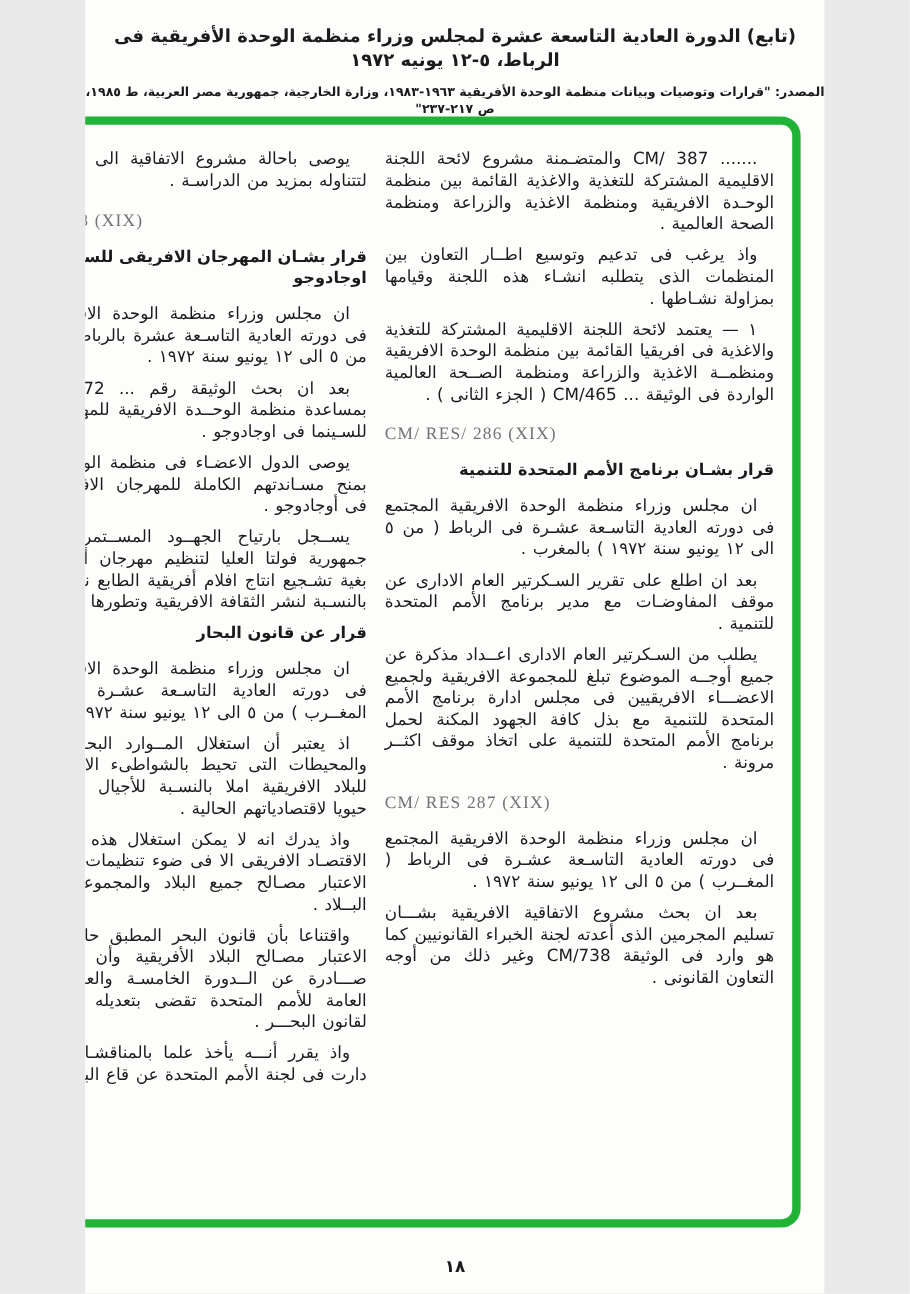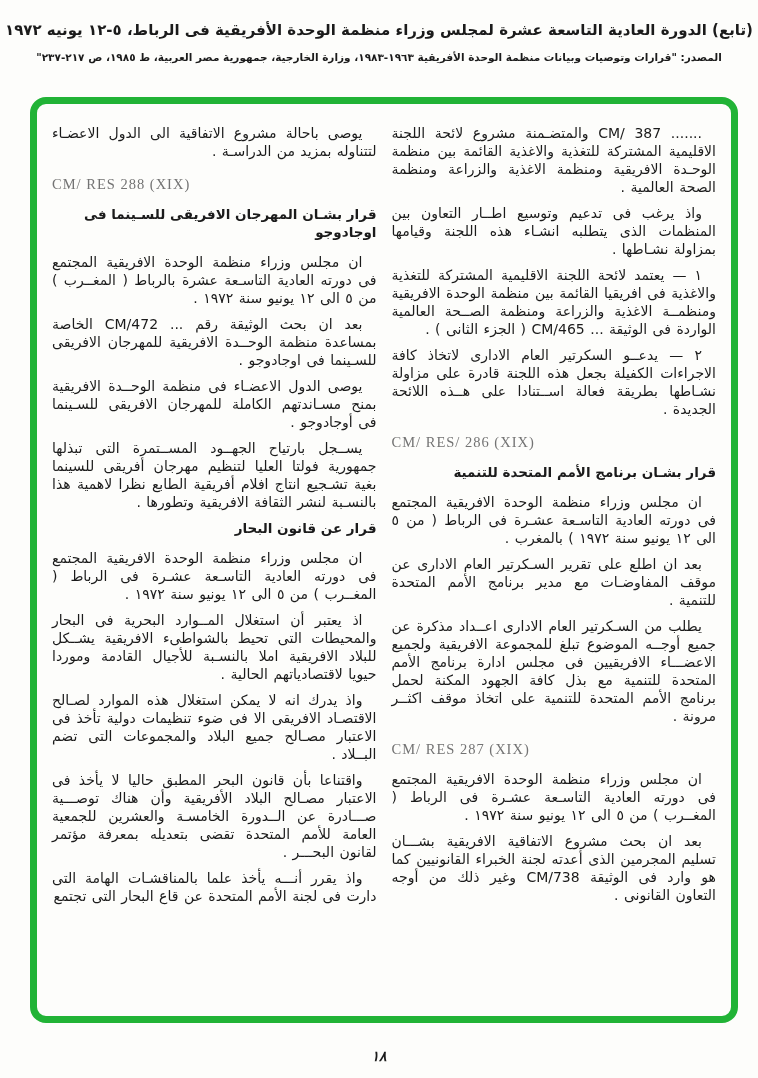--- a/index.html
+++ b/index.html
@@ -1,17 +1,17 @@
 <!DOCTYPE html>
 <html><head>
 <meta charset="utf-8">
 <style>
   html,body{margin:0;padding:0;background:#e9e9e9;}
   .page{
-    position:relative;width:758px;height:1078px;margin:0 auto;
+    position:relative;width:616px;height:1078px;margin:0 auto;
     background:#fdfdfb;color:#1b1b1b;overflow:hidden;
     font-family:"DejaVu Sans",sans-serif;direction:rtl;
   }
   .hdr{padding-top:20px;text-align:center;}
   .hdr-title{font-size:15px;font-weight:bold;letter-spacing:0;line-height:20px;}
   .hdr-src{font-size:10.5px;font-weight:bold;margin-top:10px;line-height:14px;}
   .frame{
     box-sizing:border-box;position:absolute;right:20px;top:97px;
     width:708px;height:926px;border:7px solid #21b336;border-radius:16px;
     padding:20px 15px 8px 15px;display:flex;gap:15px;overflow:hidden;
@@ -25,39 +25,38 @@
   .rescode{
     direction:ltr;text-align:left;font-family:"Liberation Serif",serif;
     font-size:14.5px;letter-spacing:1px;margin:16px 0 12px 0;color:#737373;
   }
   .heading{
     font-size:13.5px;font-weight:bold;text-align:right;margin:2px 0 12px 0;
     line-height:18px;
   }
   .pagenum{
     position:absolute;bottom:14px;left:0;right:0;text-align:center;
-    font-size:14px;font-weight:bold;letter-spacing:2px;font-style:italic;
+    font-size:14px;font-weight:bold;letter-spacing:2px;
   }
 </style>
 </head>
 <body>
 
 <div class="page" lang="ar">
 
   <div class="hdr">
     <div class="hdr-title">(تابع) الدورة العادية التاسعة عشرة لمجلس وزراء منظمة الوحدة الأفريقية فى الرباط، ٥-١٢ يونيه ١٩٧٢</div>
     <div class="hdr-src">المصدر: "قرارات وتوصيات وبيانات منظمة الوحدة الأفريقية ١٩٦٣-١٩٨٣، وزارة الخارجية، جمهورية مصر العربية، ط ١٩٨٥، ص ٢١٧-٢٣٧"</div>
   </div>
 
   <div class="frame" style="border-color: rgb(33, 179, 54);">
     <div class="col">
         <div class="para">....... CM/ 387 والمتضـمنة مشروع لائحة اللجنة الاقليمية المشتركة للتغذية والاغذية القائمة بين منظمة الوحـدة الافريقية ومنظمة الاغذية والزراعة ومنظمة الصحة العالمية .</div>
         <div class="para">واذ يرغب فى تدعيم وتوسيع اطــار التعاون بين المنظمات الذى يتطلبه انشـاء هذه اللجنة وقيامها بمزاولة نشـاطها .</div>
         <div class="para">١ — يعتمد لائحة اللجنة الاقليمية المشتركة للتغذية والاغذية فى افريقيا القائمة بين منظمة الوحدة الافريقية ومنظمــة الاغذية والزراعة ومنظمة الصــحة العالمية الواردة فى الوثيقة ... CM/465 ( الجزء الثانى ) .</div>
-        <div class="para">٢ — يدعــو السكرتير العام الادارى لاتخاذ كافة الاجراءات الكفيلة بجعل هذه اللجنة قادرة على مزاولة نشـاطها بطريقة فعالة اســتنادا على هــذه اللائحة الجديدة .</div>
         <div class="rescode" dir="ltr">CM/ RES/ 286 (XIX)</div>
         <div class="heading">قرار بشـان برنامج الأمم المتحدة للتنمية</div>
         <div class="para">ان مجلس وزراء منظمة الوحدة الافريقية المجتمع فى دورته العادية التاسـعة عشـرة فى الرباط ( من ٥ الى ١٢ يونيو سنة ١٩٧٢ ) بالمغرب .</div>
         <div class="para">بعد ان اطلع على تقرير السـكرتير العام الادارى عن موقف المفاوضـات مع مدير برنامج الأمم المتحدة للتنمية .</div>
         <div class="para">يطلب من السـكرتير العام الادارى اعــداد مذكرة عن جميع أوجــه الموضوع تبلغ للمجموعة الافريقية ولجميع الاعضـــاء الافريقيين فى مجلس ادارة برنامج الأمم المتحدة للتنمية مع بذل كافة الجهود المكنة لحمل برنامج الأمم المتحدة للتنمية على اتخاذ موقف اكثــر مرونة .</div>
         <div class="rescode" dir="ltr">CM/ RES 287 (XIX)</div>
         <div class="para">ان مجلس وزراء منظمة الوحدة الافريقية المجتمع فى دورته العادية التاسـعة عشـرة فى الرباط ( المغــرب ) من ٥ الى ١٢ يونيو سنة ١٩٧٢ .</div>
         <div class="para">بعد ان بحث مشروع الاتفاقية الافريقية بشـــان تسليم المجرمين الذى أعدته لجنة الخبراء القانونيين كما هو وارد فى الوثيقة CM/738 وغير ذلك من أوجه التعاون القانونى .</div>
       </div>
     <div class="col">

